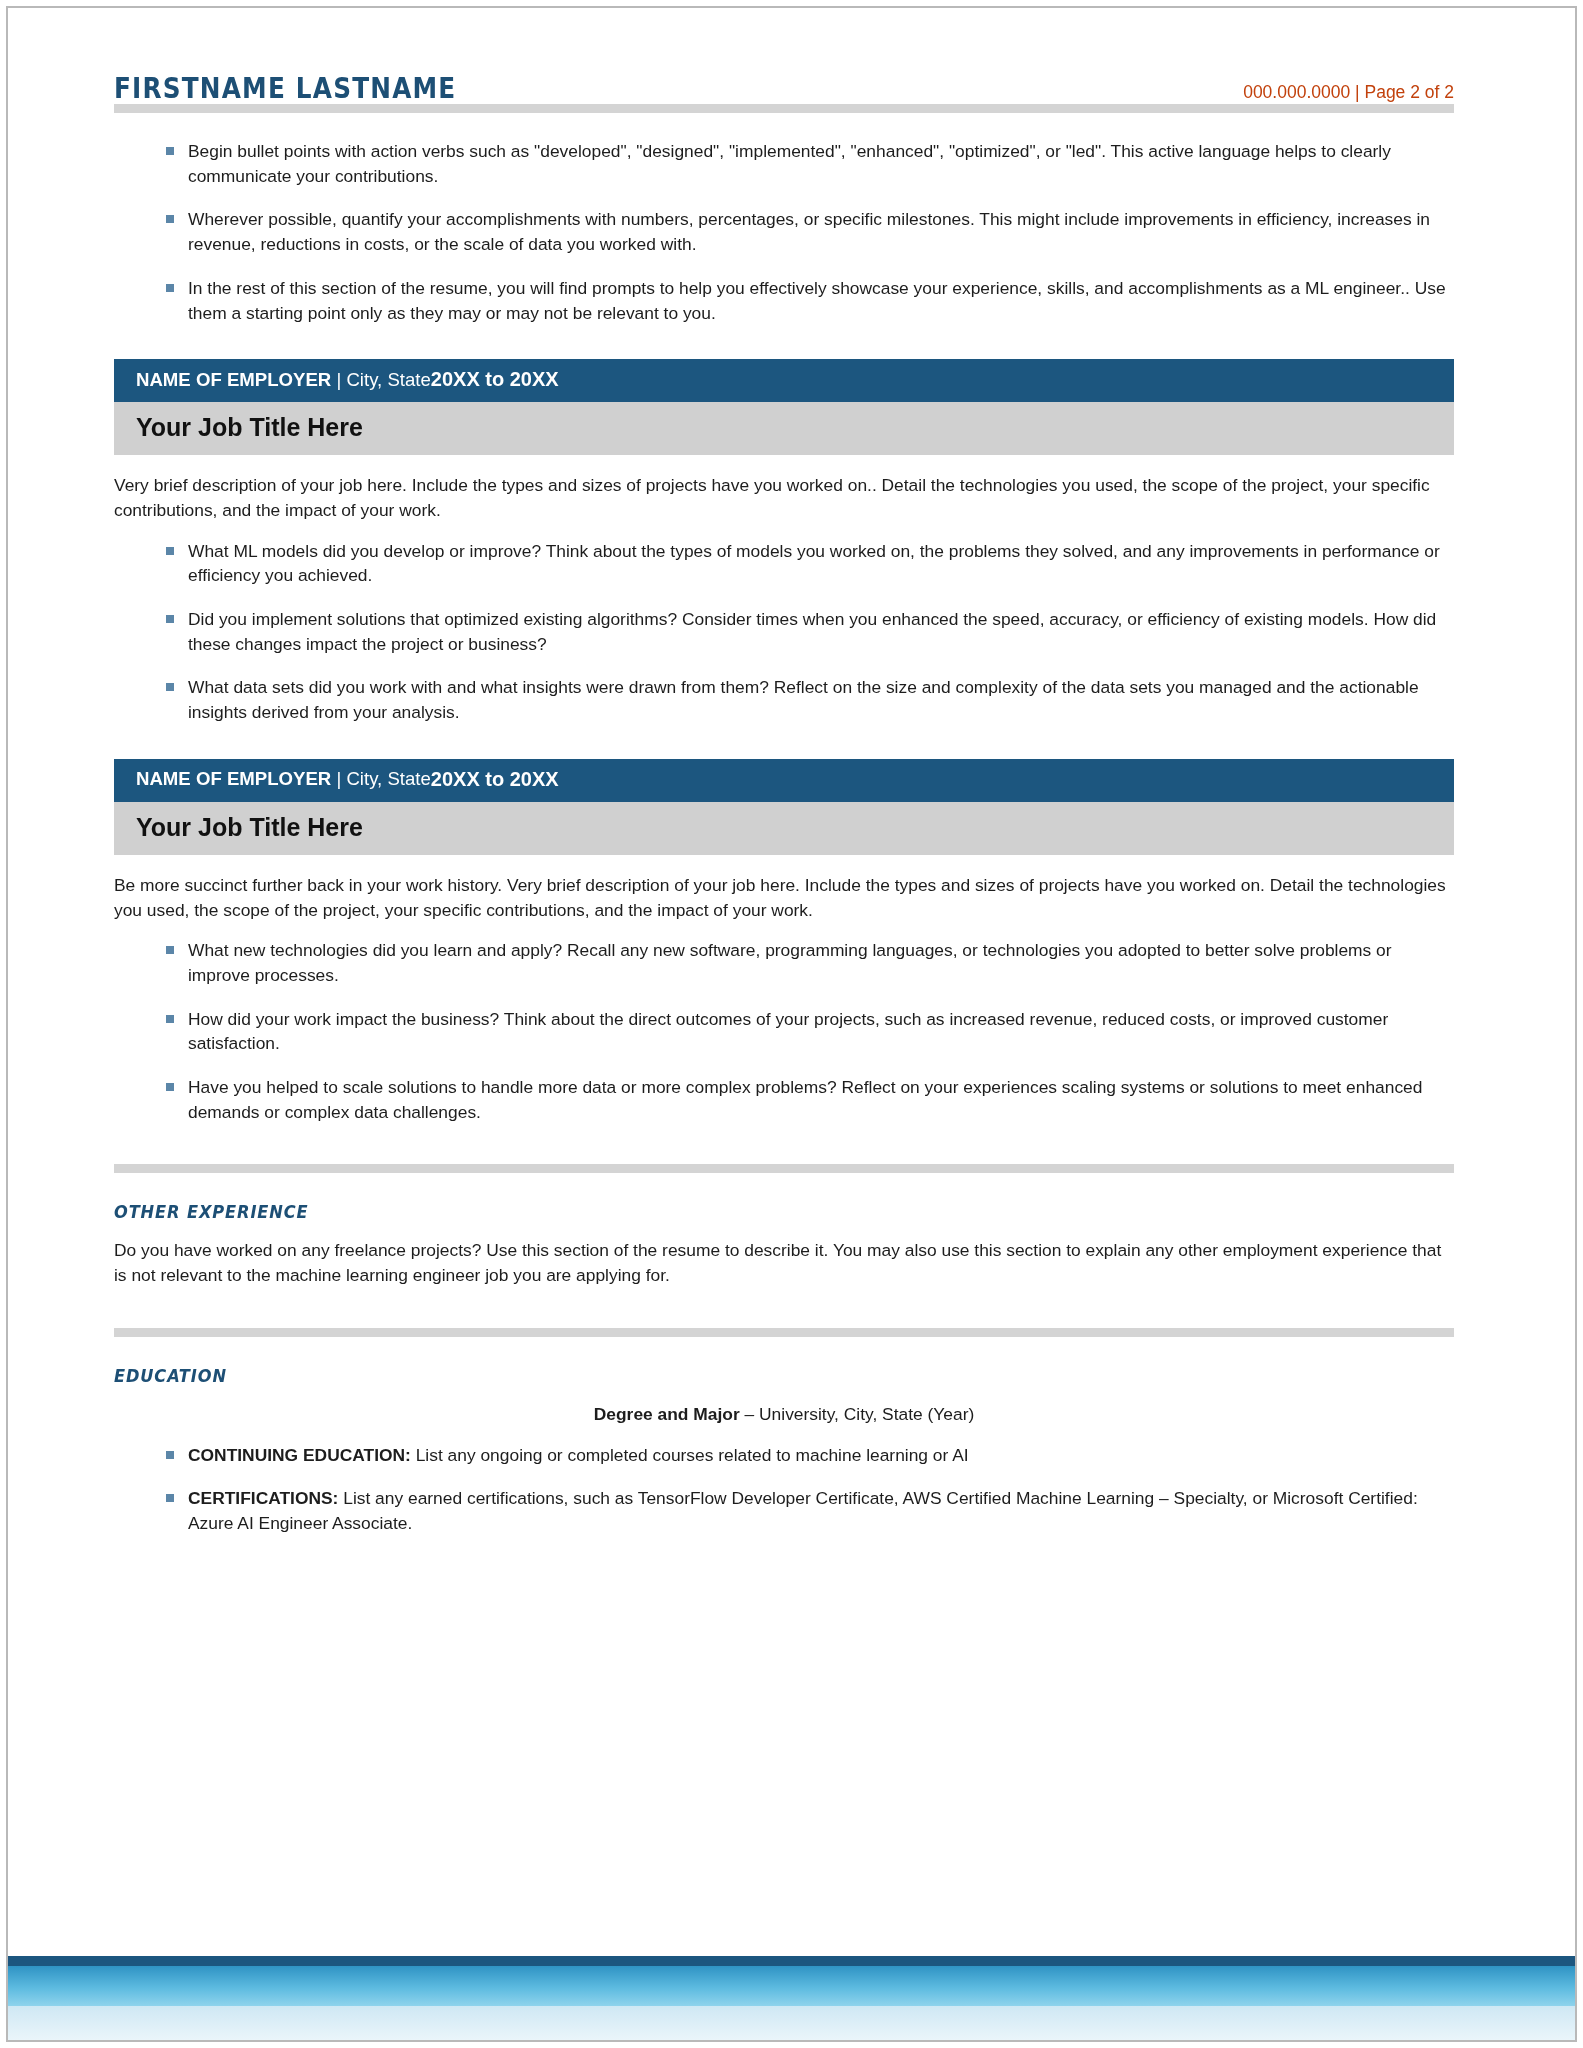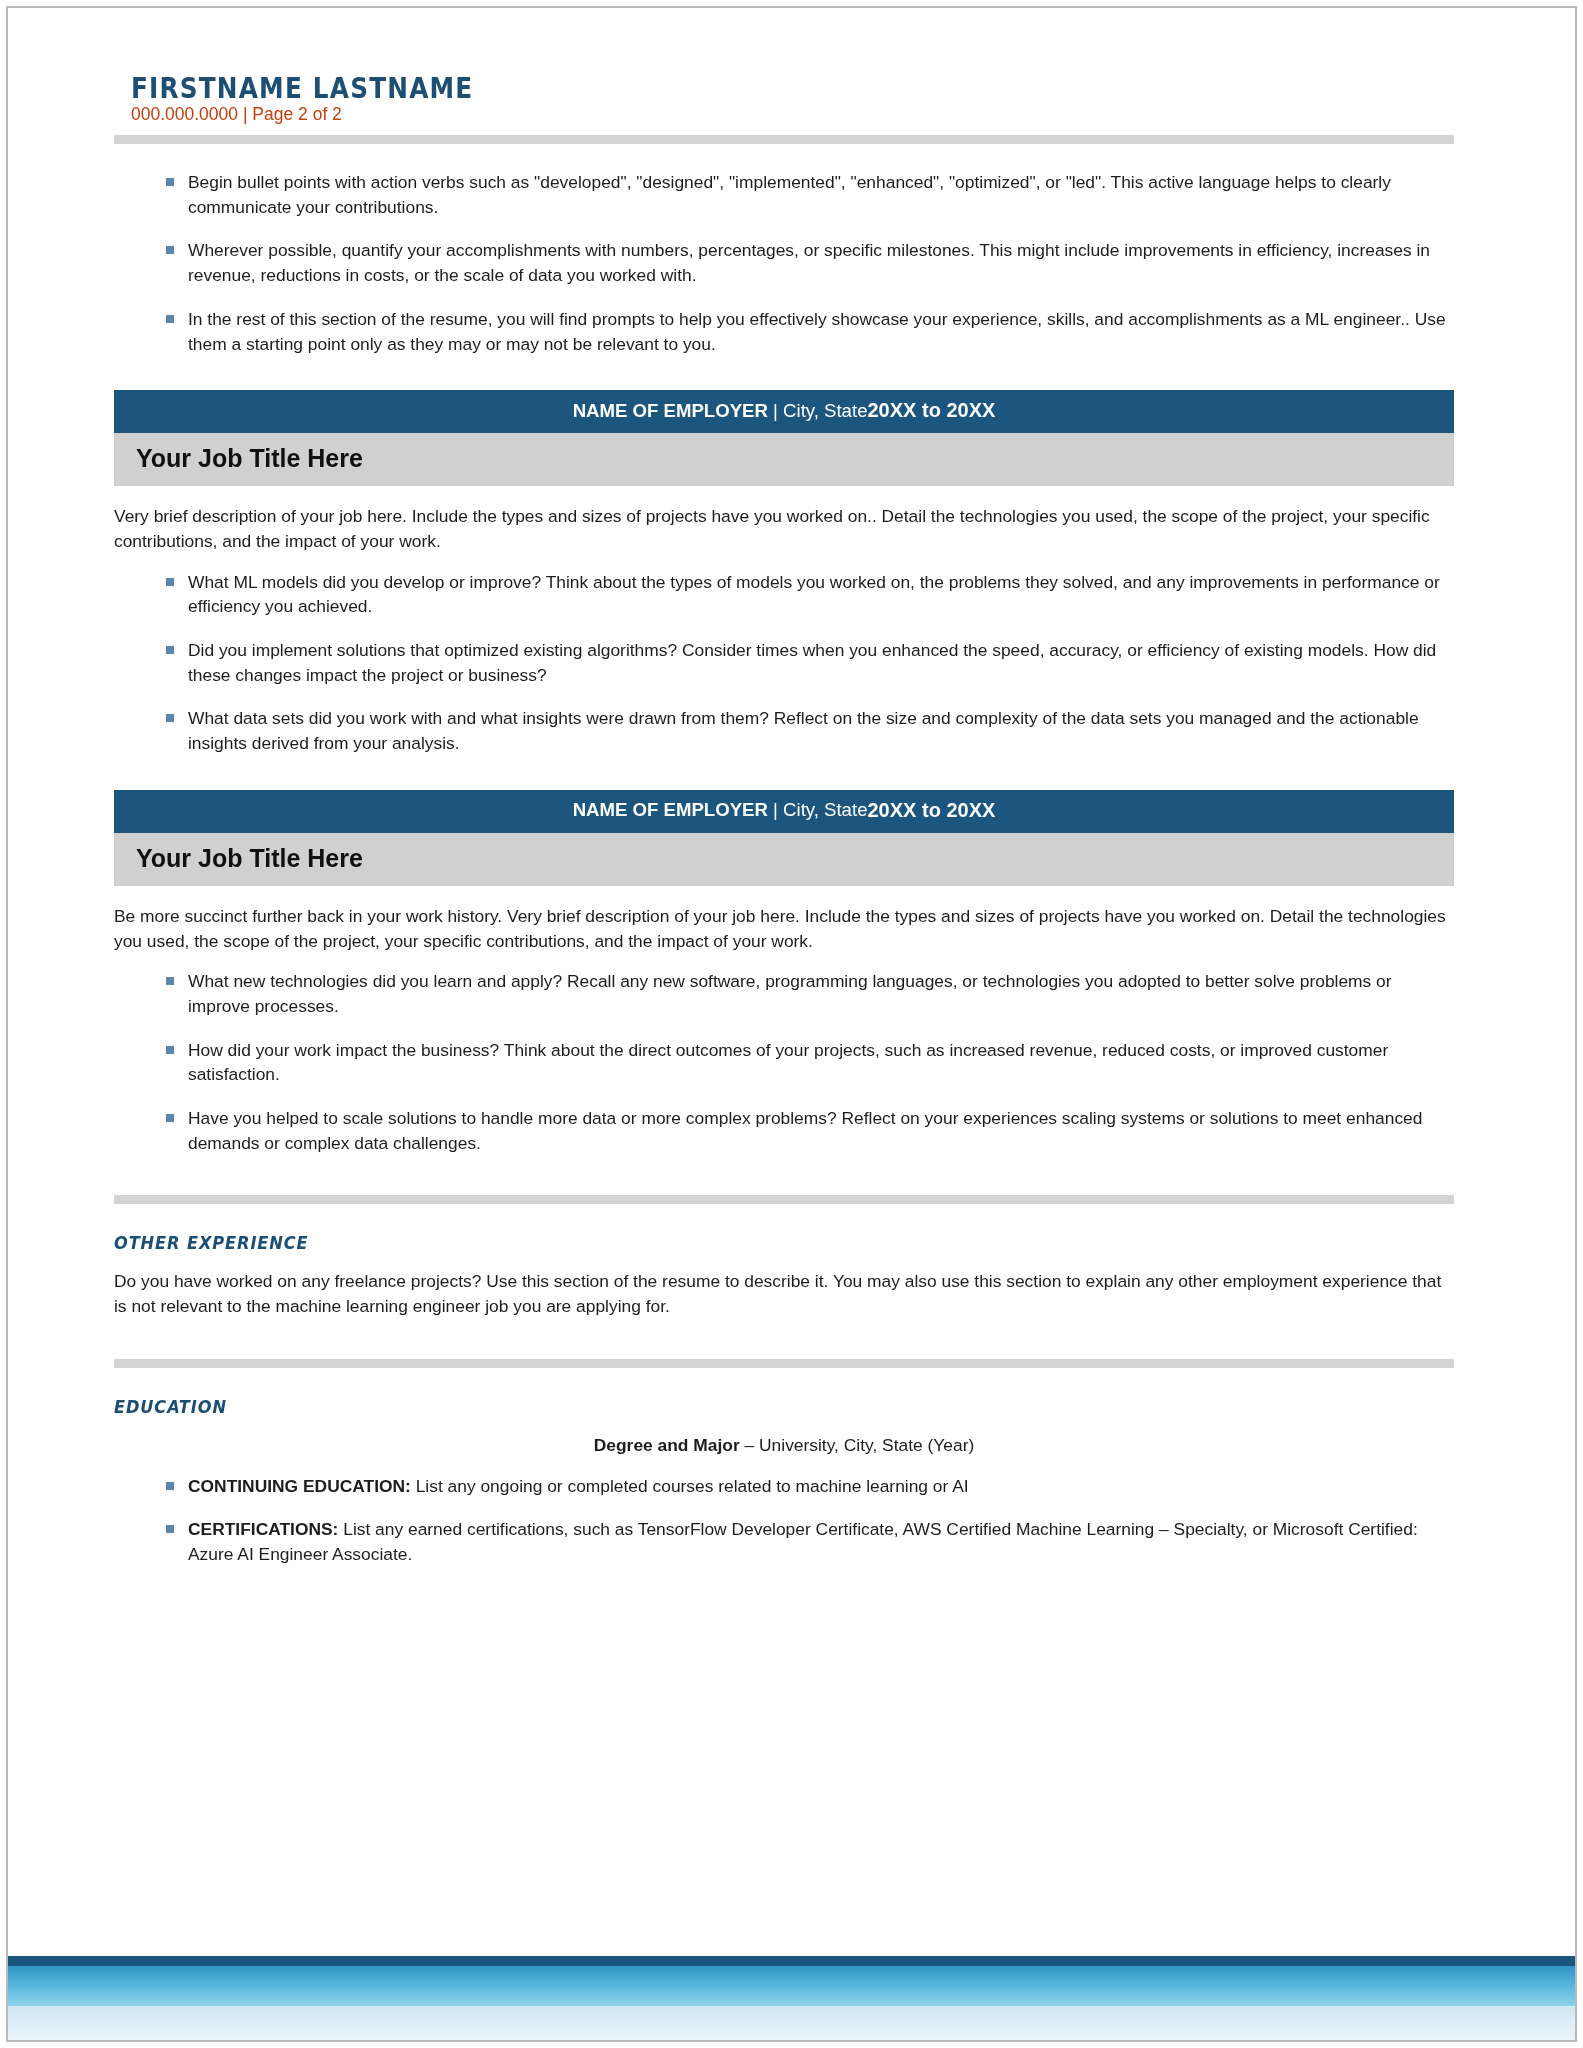--- a/index.html
+++ b/index.html
@@ -34,22 +34,20 @@
     left: 114px;
     top: 72px;
     width: 1340px;
   }
 
   
   .header-row {
     display: flex;
     align-items: baseline;
     justify-content: space-between;
-    padding-bottom: 10px;
-    flex-direction: column;
   }
   .header-name {
     font-size: 27.5px;
     font-weight: bold;
     letter-spacing: 1.2px;
     color: #1d4f75;
     font-family: "DejaVu Sans", sans-serif;
     font-stretch: condensed;
   }
   .header-contact {
@@ -86,21 +84,21 @@
     height: 8px;
     background: #5b86a8;
   }
 
   
   .job { margin-top: 34px; }
   .job-header {
     background: #1c567f;
     color: #ffffff;
     display: flex;
-    justify-content: center;
+    justify-content: flex-start;
     align-items: center;
     padding: 9px 22px 11px 22px;
     box-sizing: border-box;
   }
   .job-employer {
     font-size: 18.6px;
   }
   .job-employer .strong { font-weight: bold; }
   .job-dates {
     font-size: 20px;

